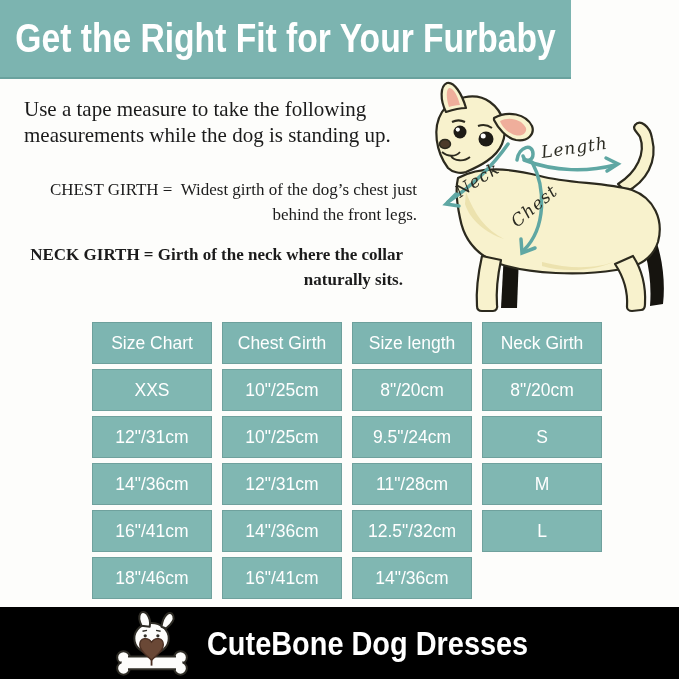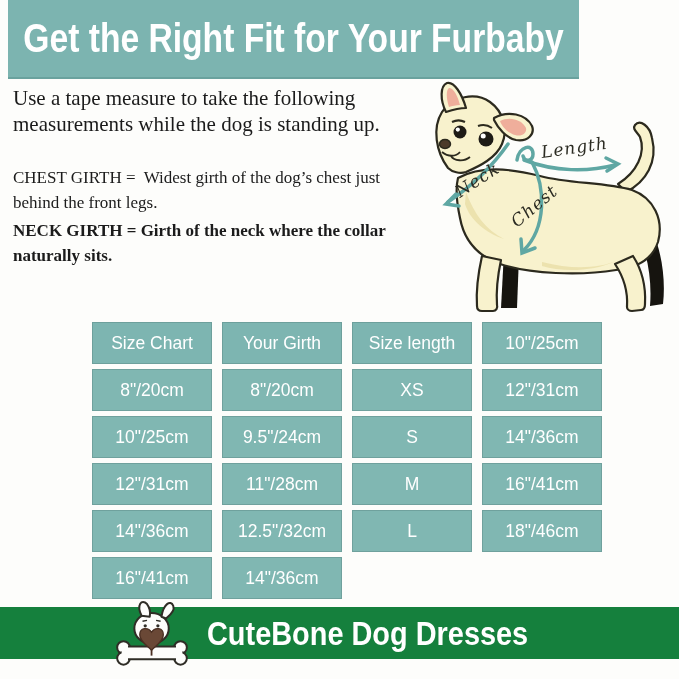--- a/index.html
+++ b/index.html
@@ -1,44 +1,44 @@
 <!DOCTYPE html>
 <html><head>
 <meta charset="utf-8">
 <style>
   html,body{margin:0;padding:0;background:#ffffff;}
   .page{position:relative;width:679px;height:679px;overflow:hidden;background:#fdfdfb;
         font-family:"Liberation Sans",sans-serif;}
   
-  .title-band{position:absolute;left:8px;top:0;width:571px;height:77px;background:#7cb4b0;
+  .title-band{position:absolute;left:0;top:0;width:571px;height:77px;background:#7cb4b0;
               border-bottom:2px solid #6aa29e;display:flex;align-items:center;justify-content:center;text-align:center;}
   .title-band h1{margin:0;color:#ffffff;font-size:41px;font-weight:bold;letter-spacing:0px;
                  transform:scaleX(0.82);transform-origin:center;white-space:nowrap;}
   
-  .intro{position:absolute;left:13px;top:86px;width:418px;margin:0;
+  .intro{position:absolute;left:13px;top:86px;width:418px;margin:11px;
          font-family:"Liberation Serif",serif;font-size:21px;line-height:1.23;color:#1b1b1b;}
   .defs{position:absolute;left:9px;top:162px;margin:0;font-family:"Liberation Serif",serif;
         font-size:17px;line-height:1.45;color:#1b1b1b;}
-  .defs p{margin:4px;white-space:pre-wrap;}
+  .defs p{margin:16px;white-space:pre-wrap;text-align:right;}
   .def-chest{max-width:392px;}
   .def-back{max-width:474px;}
   .def-neck{max-width:378px;font-weight:bold;}
   
   .dog-wrap{position:absolute;left:420px;top:80px;width:260px;height:236px;}
   .dog-wrap svg{display:block;}
   .measure-label{font-family:"DejaVu Serif",serif;font-style:italic;font-size:17px;
                  fill:#2b2b22;letter-spacing:1px;}
   
   .size-table{position:absolute;left:92px;top:322px;display:grid;
               grid-template-columns:repeat(4,120px);column-gap:10px;row-gap:5px;}
   .cell{height:42px;background:#80b7b2;color:#ffffff;display:flex;align-items:center;
         justify-content:center;font-size:17.5px;box-shadow:inset 0 0 0 1px rgba(80,120,117,0.35);}
   .cell.hdr{background:#7db5b1;}
   
-  .footer-band{position:absolute;left:0;top:607px;width:679px;height:52px;background:#15803d;
+  .footer-band{position:absolute;left:0;top:607px;width:679px;height:72px;background:#000000;
                display:flex;align-items:center;justify-content:center;}
   .footer-inner{display:flex;align-items:center;gap:12px;margin-left:14px;}
   .brand{color:#ffffff;font-size:34px;font-weight:bold;transform:scaleX(0.85);
          transform-origin:left center;white-space:nowrap;}
 </style>
 </head>
 <body>
 
 <div class="page">
 
@@ -104,28 +104,29 @@
       </g>
 
       <text class="measure-label" transform="translate(40,118) rotate(-33)">Neck</text>
       <text class="measure-label" transform="translate(122,78) rotate(-8)">Length</text>
       <text class="measure-label" transform="translate(97,148) rotate(-40)">Chest</text>
     </svg>
   </div>
 
   <div class="size-table">
     <div class="cell hdr">Size Chart</div>
-    <div class="cell hdr">Your Girth</div>
+    <div class="cell hdr">Chest Girth</div>
     <div class="cell hdr">Size length</div>
+    <div class="cell hdr">Neck Girth</div>
 
+    <div class="cell">XXS</div>
     <div class="cell">10"/25cm</div>
     <div class="cell">8"/20cm</div>
     <div class="cell">8"/20cm</div>
 
-    <div class="cell">XS</div>
     <div class="cell">12"/31cm</div>
     <div class="cell">10"/25cm</div>
     <div class="cell">9.5"/24cm</div>
 
     <div class="cell">S</div>
     <div class="cell">14"/36cm</div>
     <div class="cell">12"/31cm</div>
     <div class="cell">11"/28cm</div>
 
     <div class="cell">M</div>

